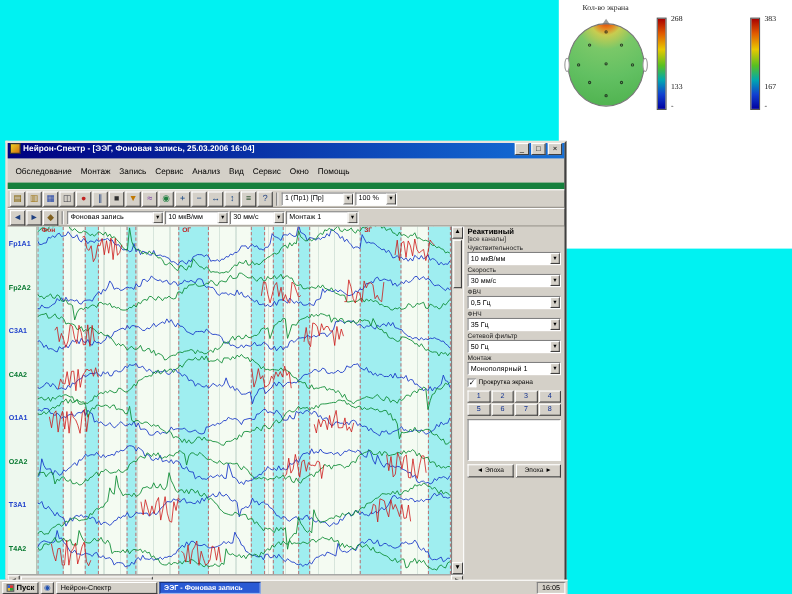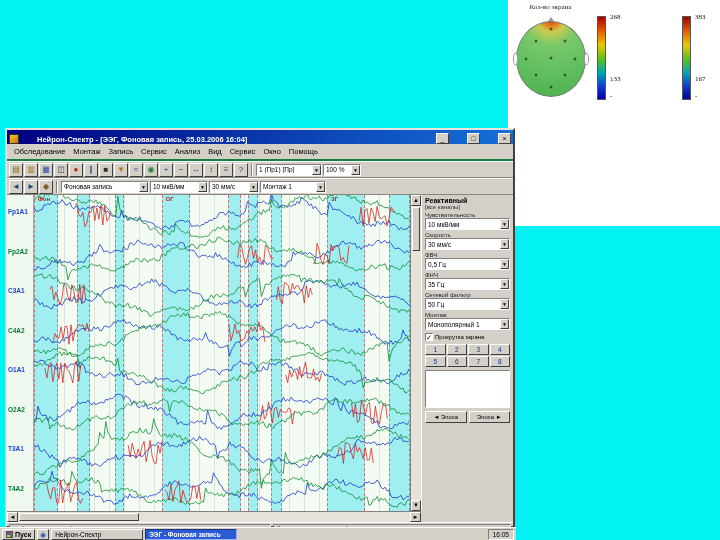--- a/index.html
+++ b/index.html
@@ -26,26 +26,26 @@
   .electrode { position:absolute; width:3px; height:3px; border:1px solid rgba(20,20,20,.75); border-radius:50%; transform:translate(-50%,-50%); }
   .cb-wrap { position:relative; width:42px; height:112px; }
   .cb { position:absolute; left:4px; top:14px; width:9px; height:84px; border:1px solid #555;
         background:linear-gradient(#a80000 0%, #e05800 16%, #e8c800 34%, #58c020 52%, #00a8b0 68%, #1040d0 84%, #0000a0 100%); }
   .cb-label { position:absolute; left:17px; font-family:"Liberation Serif", serif; font-size:7px; color:#111; }
   .cb-label.t { top:11px; } .cb-label.m { top:51px;margin-top:22px; } .cb-label.b { top:90px; }
 
   
   .win { position:absolute; left:5px; top:128px; width:510px; height:400px; background:#d4d0c8;
          border:2px solid; border-color:#e8e4dc #404040 #404040 #e8e4dc; }
-  .titlebar { height:14px; background:linear-gradient(90deg,#000080,#1470d8); display:flex; align-items:flex-end; gap:18px; padding:0 2px; }
+  .titlebar { height:14px; background:linear-gradient(90deg,#000080,#1470d8); display:flex; align-items:flex-start; gap:2px; padding:0 2px; }
   .app-icon { width:10px; height:10px; background:linear-gradient(135deg,#f0d020,#d07010); border:1px solid #333; }
   .title-text { flex:1; color:#fff; font-size:7.5px; font-weight:bold; white-space:nowrap; overflow:hidden; }
   .tbtn { width:13px; height:11px; font-size:7px; line-height:9px; text-align:center; color:#000; }
 
-  .menubar { height:17px; display:flex; align-items:center; padding-left:3px; font-size:7.5px; color:#000; border-bottom:2px solid #15803d; }
+  .menubar { height:28px; display:flex; align-items:center; padding-left:3px; font-size:7.5px; color:#000; border-bottom:6px solid #15803d; }
   .menu-item { padding:0 4px; white-space:nowrap; }
 
   .toolbar { height:17px; display:flex; align-items:center; gap:1px; padding:1px 2px; border-top:1px solid #fff; border-bottom:1px solid #8a867e; }
   .tool-btn { width:14px; height:14px; background:#d4d0c8; border:1px solid; border-color:#ffffff #404040 #404040 #ffffff;
               display:flex; align-items:center; justify-content:center; font-size:8px; line-height:1; cursor:default; }
   .tb-sep { width:2px; height:12px; border-left:1px solid #808080; border-right:1px solid #fff; margin:0 2px; }
   .combo { display:flex; align-items:center; height:12px; background:#fff; border:1px solid; border-color:#808080 #ffffff #ffffff #808080;
            font-size:6.5px; padding-left:2px; overflow:hidden; }
   .combo-val { flex:1; white-space:nowrap; overflow:hidden; }
   .combo-arrow { width:9px; height:10px; background:#d4d0c8; border:1px solid; border-color:#ffffff #404040 #404040 #ffffff;

